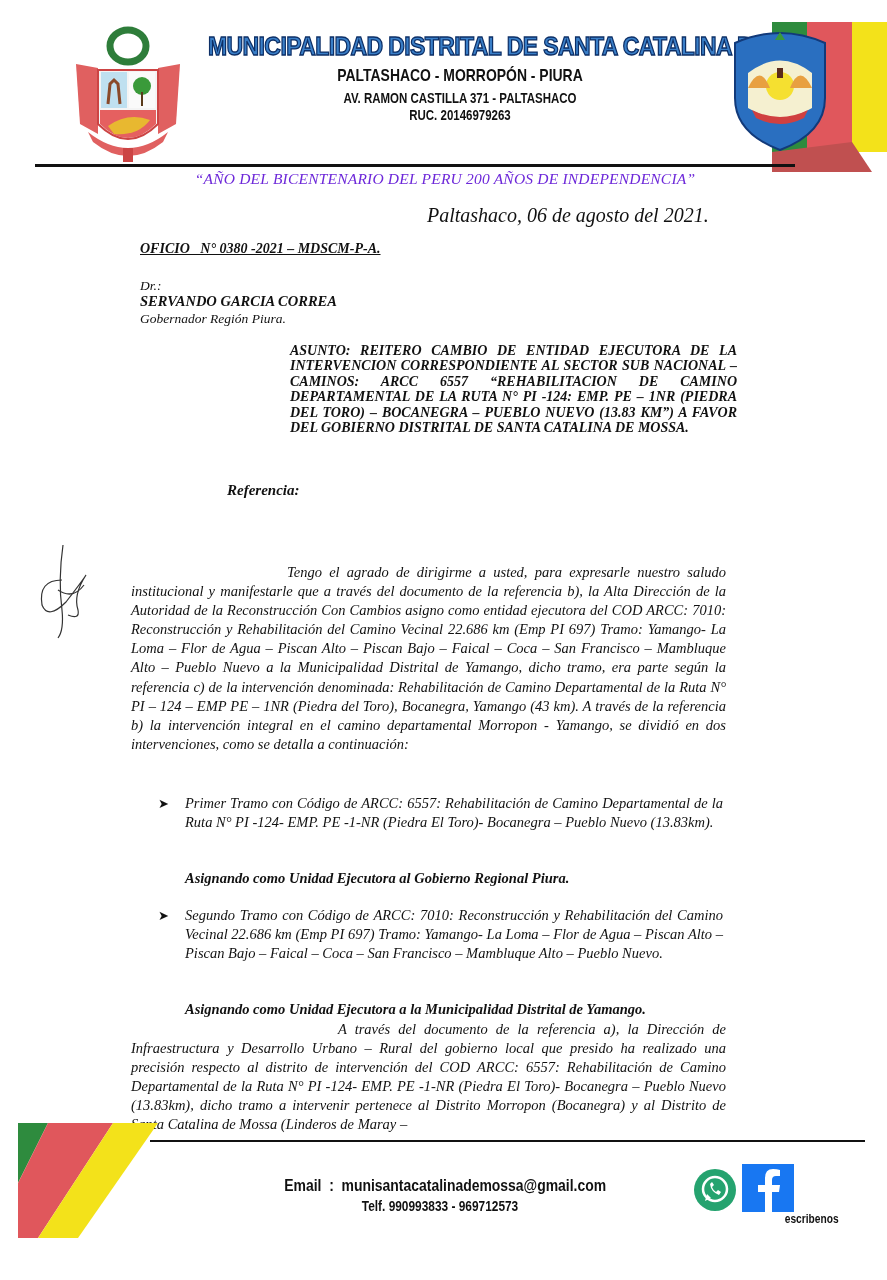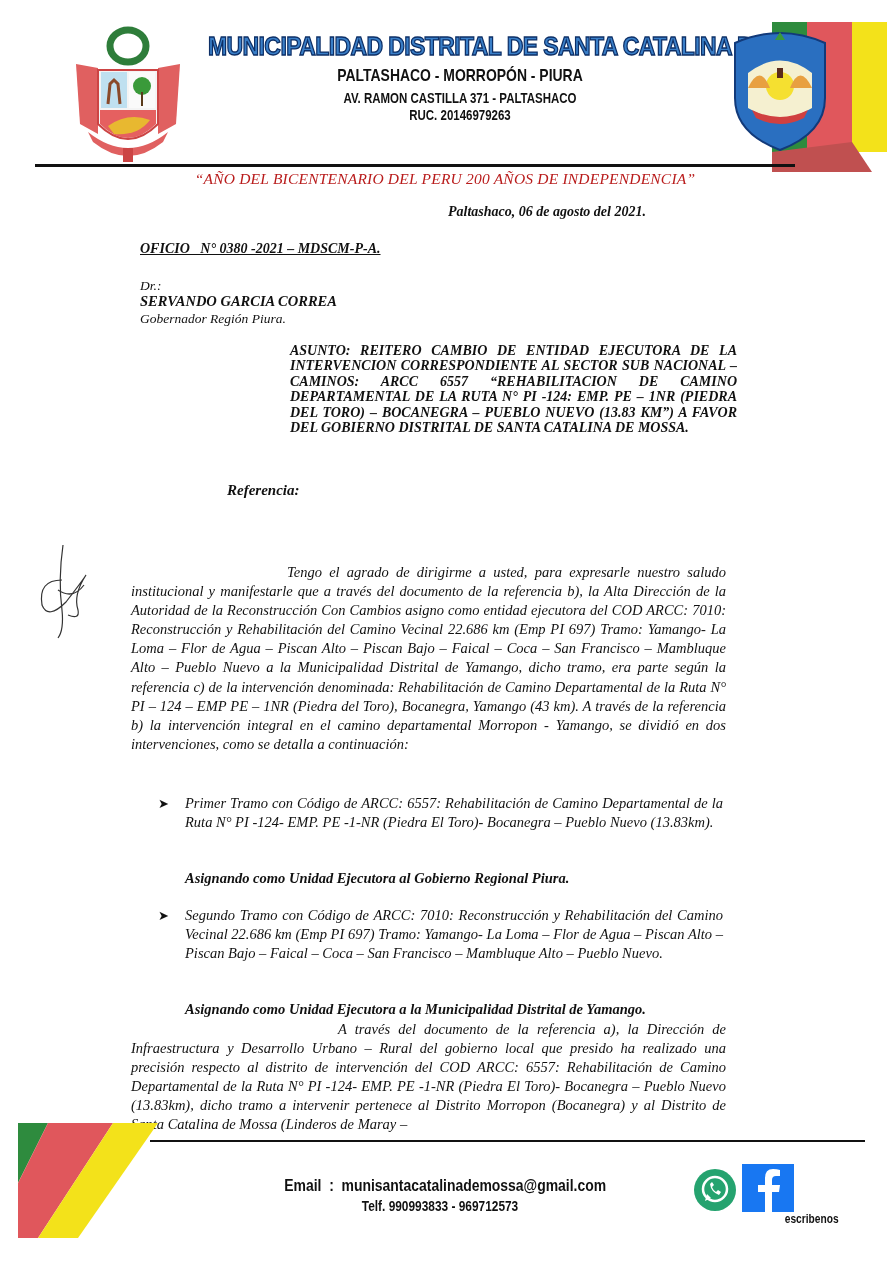--- a/index.html
+++ b/index.html
@@ -13,27 +13,27 @@
            -webkit-text-stroke: 1.2px #0d2f66; text-align: center; transform: scaleY(1.15);
            white-space: nowrap; }
   .sub { font-family: "Liberation Sans", sans-serif; font-weight: 700; color: #111;
          text-align: center; white-space: nowrap; transform: scaleX(0.82); }
   .sub1 { left: 260px; top: 66px; width: 400px; font-size: 17px; }
   .sub2 { left: 260px; top: 90px; width: 400px; font-size: 14px; }
   .sub3 { left: 260px; top: 107px; width: 400px; font-size: 14px; }
 
   .rule-top { left: 35px; top: 164px; width: 760px; height: 3px; background: #111; }
   .motto { left: 100px; top: 170px; width: 690px; text-align: center; font-size: 15.5px;
-           font-style: italic; letter-spacing: 0.2px; color: #b91c1c; }
+           font-style: italic; letter-spacing: 0.2px; color: #6d28d9; }
 
   .stripes-top { right: 0; top: 22px; width: 135px; height: 150px; }
   .shield { left: 730px; top: 28px; width: 100px; height: 125px; }
   .coat { left: 68px; top: 24px; width: 120px; height: 142px; }
 
-  .date { left: 448px; top: 204px; font-size: 14px; font-style: italic; font-weight: bold; }
+  .date { left: 427px; top: 204px; font-size: 20px; font-style: italic; }
   .oficio { left: 140px; top: 241px; font-size: 14px; font-weight: 700; font-style: italic;
             text-decoration: underline; }
   .dr { left: 140px; top: 278px; font-size: 13.5px; font-style: italic; }
   .recipient { left: 140px; top: 293px; font-size: 14.5px; font-weight: 700; font-style: italic; }
   .role { left: 140px; top: 311px; font-size: 13.5px; font-style: italic; }
 
   .asunto { left: 290px; top: 343px; width: 447px; font-size: 14px; font-weight: 700;
             font-style: italic; line-height: 15.4px; text-align: justify; text-align-last: left; }
 
   .ref-label { left: 227px; top: 482px; font-size: 15px; font-weight: 700; font-style: italic; }

